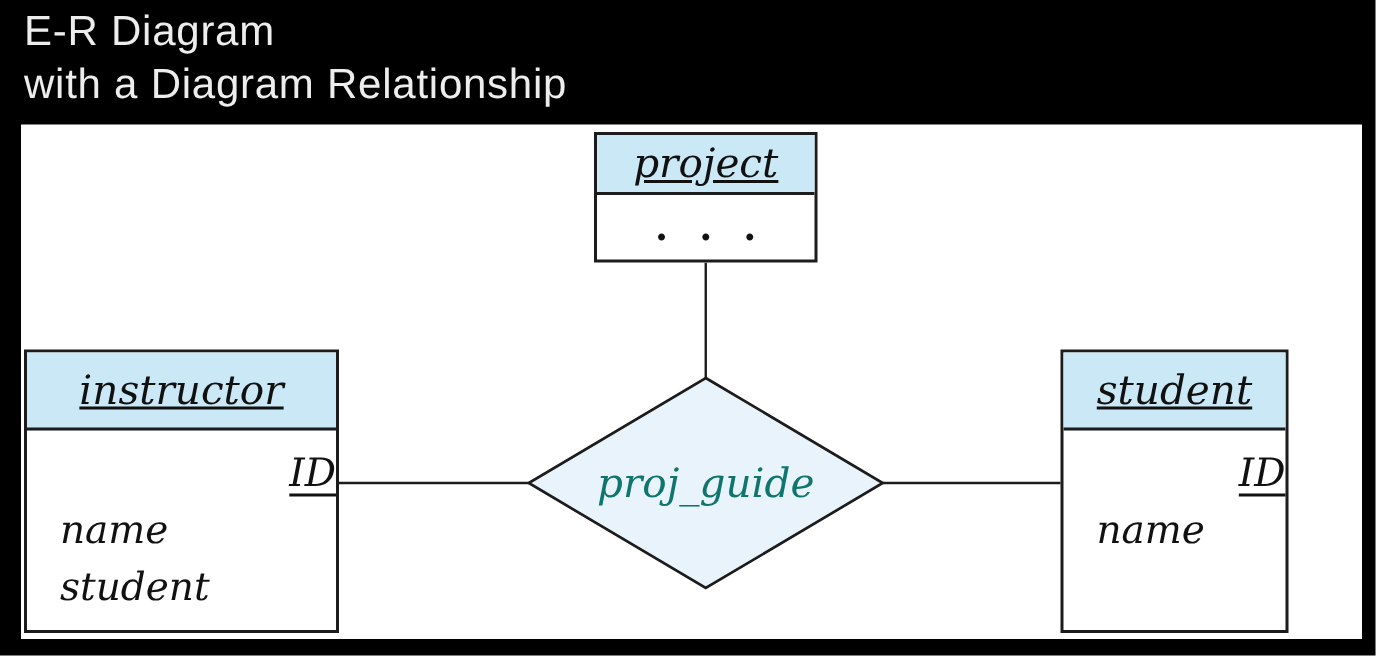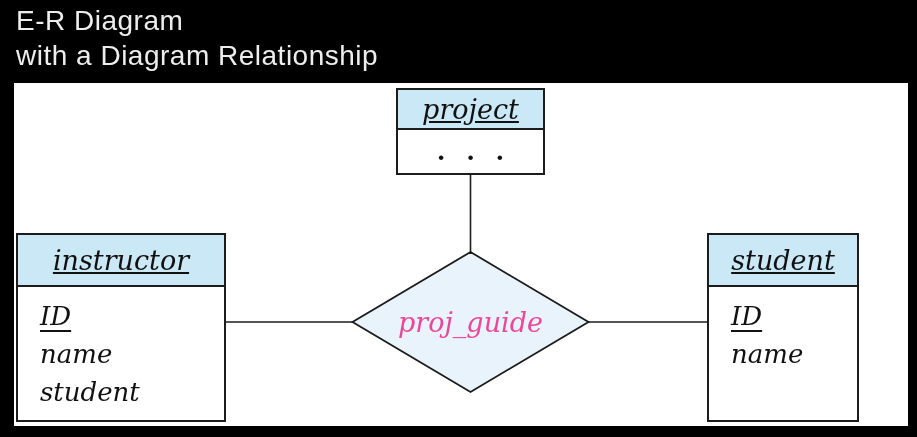--- a/index.html
+++ b/index.html
@@ -66,20 +66,21 @@
   .entity-body {
     padding: 10px 0 0 22px;
     line-height: 38px;
     color: #111111;
   }
   .attr { font-style: italic; font-size: 26px; }
   .attr.pk {
     text-decoration: underline;
     text-underline-offset: 5px;
     text-decoration-thickness: 1.5px;
+    text-align: right;
   }
 
   #entity-project    { left: 382px; top: 5px;   width: 149px; height: 87px; }
   #entity-project .entity-header { height: 40px; }
   #entity-instructor { left: 2px;   top: 150px; width: 210px; height: 189px; }
   #entity-student    { left: 693px; top: 150px; width: 152px; height: 189px; }
   #entity-instructor .entity-header, #entity-student .entity-header { height: 52px; }
 
   #entity-project .entity-body {
     height: 43px;
@@ -102,21 +103,21 @@
     position: absolute;
     left: 338px;
     top: 169px;
     width: 237px;
     height: 140px;
     display: flex;
     align-items: center;
     justify-content: center;
     font-style: italic;
     font-size: 27px;
-    color: #ec4899;
+    color: #0f766e;
     pointer-events: none;
   }
 </style>
 </head>
 <body>
 
 <div class="slide-title">
   <div>E-R Diagram</div>
   <div>with a Diagram Relationship</div>
 </div>

